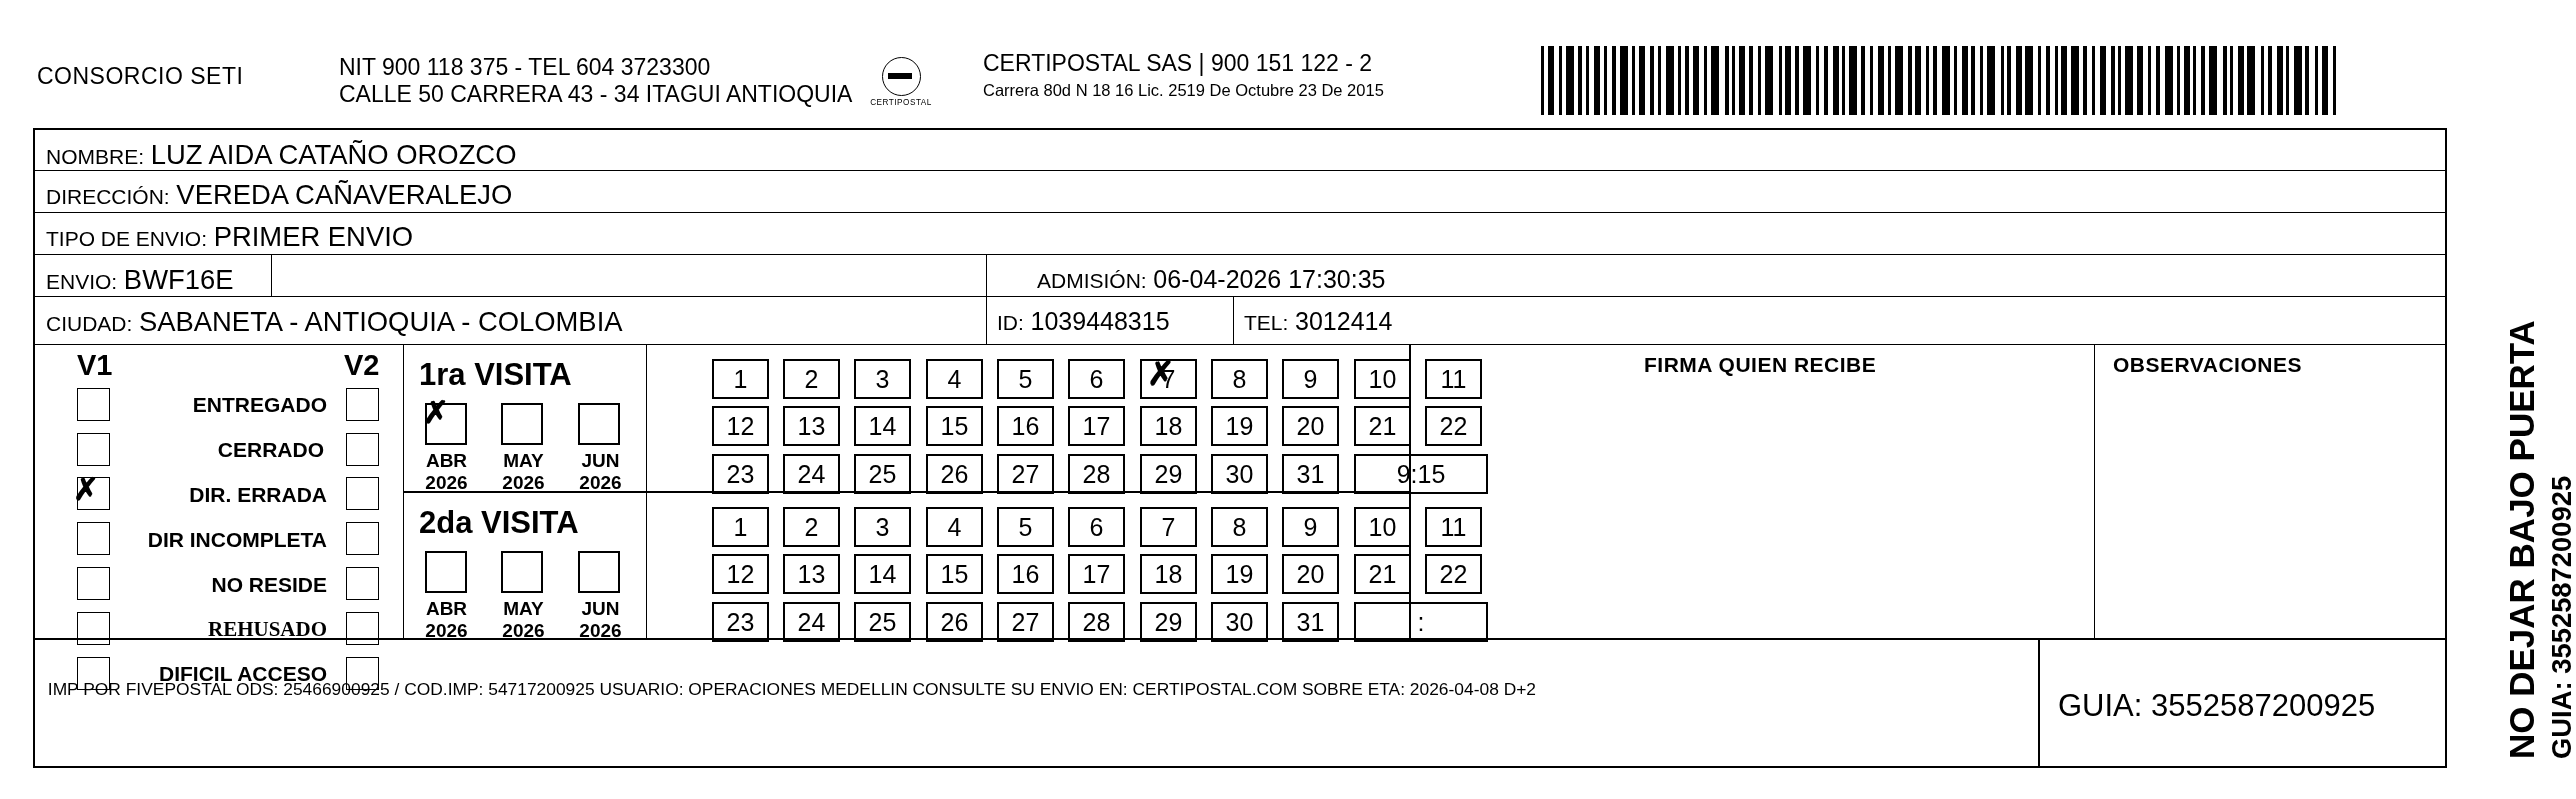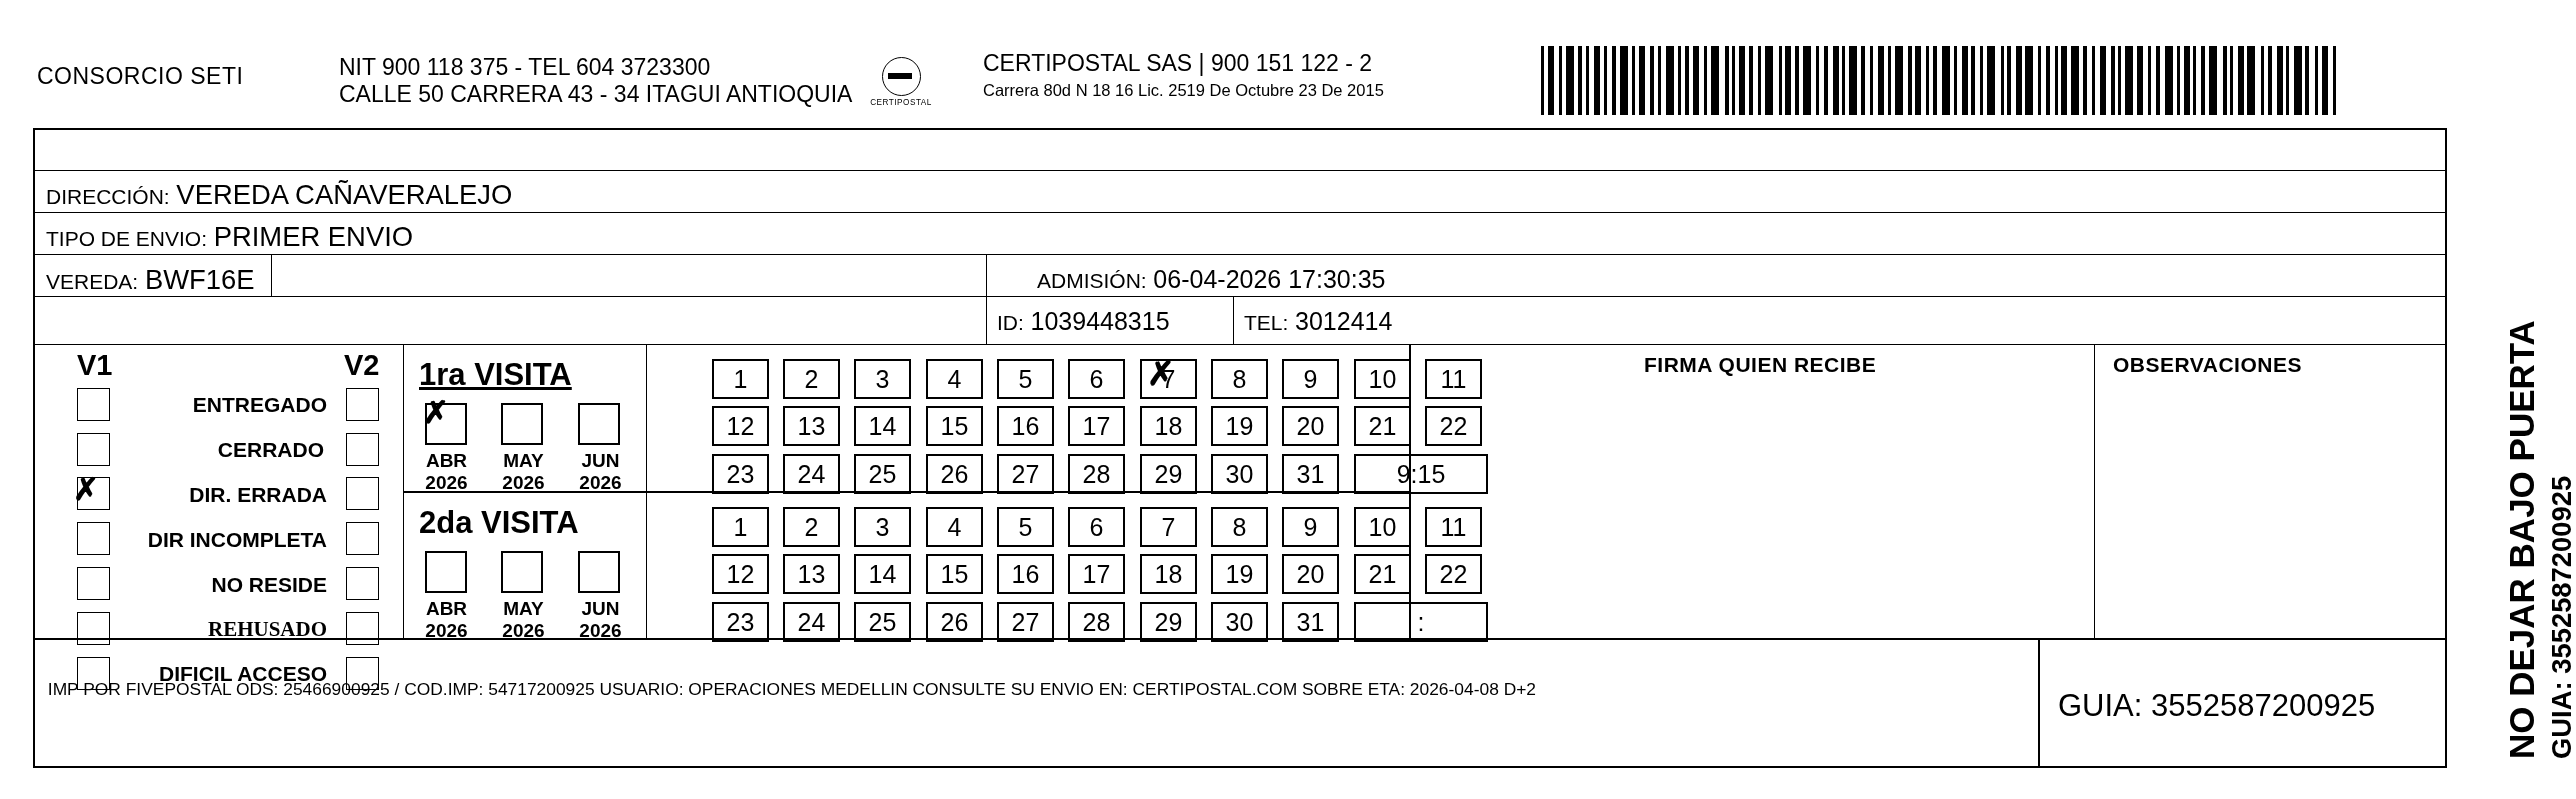--- a/index.html
+++ b/index.html
@@ -165,42 +165,50 @@
 
   <div class="frame">
 
     <div class="row-line" style="top:40px;"></div>
     <div class="row-line" style="top:82px;"></div>
     <div class="row-line" style="top:124px;"></div>
     <div class="row-line" style="top:166px;"></div>
     <div class="row-line" style="top:214px;"></div>
     <div class="row-line" style="top:508px;border-top:2.7px solid #000;"></div>
 
+    <div class="fld" style="left:11px;top:9.1px;">
+      <span class="lbl">NOMBRE:</span>
+      <span class="hand">LUZ AIDA CATAÑO OROZCO</span>
+    </div>
 
     <div class="fld" style="left:11px;top:91px;">
       <span class="lbl">TIPO DE ENVIO:</span>
       <span class="hand">PRIMER ENVIO</span>
     </div>
 
     <div class="fld" style="left:11px;top:49px;">
       <span class="lbl">DIRECCIÓN:</span>
       <span class="hand">VEREDA CAÑAVERALEJO</span>
     </div>
 
     <div class="fld" style="left:11px;top:134px;">
-      <span class="lbl">VEREDA:</span>
+      <span class="lbl">ENVIO:</span>
       <span class="hand">BWF16E</span>
     </div>
     <div class="vsep" style="left:236px;top:124px;height:42px;"></div>
     <div class="vsep" style="left:951px;top:124px;height:42px;"></div>
     <div class="fld" style="left:962px;top:135px;margin-left:40px;">
       <span class="lbl">ADMISIÓN:</span>
       <span class="hand" style="font-size:25px;">06-04-2026 17:30:35</span>
     </div>
 
+    <div class="fld" style="left:11px;top:176px;">
+      <span class="lbl">CIUDAD:</span>
+      <span class="hand">SABANETA - ANTIOQUIA - COLOMBIA</span>
+    </div>
     <div class="vsep" style="left:951px;top:166px;height:48px;"></div>
     <div class="fld" style="left:962px;top:177px;">
       <span class="lbl">ID:</span>
       <span class="hand" style="font-size:25px;">1039448315</span>
     </div>
     <div class="vsep" style="left:1198px;top:166px;height:48px;"></div>
     <div class="fld" style="left:1209px;top:177px;">
       <span class="lbl">TEL:</span>
       <span class="hand" style="font-size:25px;">3012414</span>
     </div>
@@ -229,21 +237,21 @@
         <div class="chk-lbl" style="left: 91px; top: 487px; width: 201px; font-family: Liberation Serif, serif;">REHUSADO</div>
         <div class="chk" style="left: 311px; top: 482px;"></div>
         <div class="chk" style="left: 42px; top: 527px;"></div>
         <div class="chk-lbl" style="left: 91px; top: 532px; width: 201px;">DIFICIL ACCESO</div>
         <div class="chk" style="left: 311px; top: 527px;"></div>
       </div>
 
     <div class="vsep" style="left:368px;top:214px;height:294px;"></div>
 
     <div id="visits">
-        <div class="visit-title" style="left: 384px; top: 227px; text-decoration: underline;">1ra VISITA</div>
+        <div class="visit-title" style="left: 384px; top: 227px;">1ra VISITA</div>
         <div class="mbox" style="left: 390px; top: 273px;"></div>
         <div class="xmark" style="left: 388px; top: 267px;">✗</div>
         <div class="mlbl" style="left: 375px; top: 320px;">ABR</div>
         <div class="mlbl" style="left: 375px; top: 342px;">2026</div>
         <div class="mbox" style="left: 466px; top: 273px;"></div>
         <div class="mlbl" style="left: 452px; top: 320px;">MAY</div>
         <div class="mlbl" style="left: 452px; top: 342px;">2026</div>
         <div class="mbox" style="left: 543px; top: 273px;"></div>
         <div class="mlbl" style="left: 529px; top: 320px;">JUN</div>
         <div class="mlbl" style="left: 529px; top: 342px;">2026</div>

